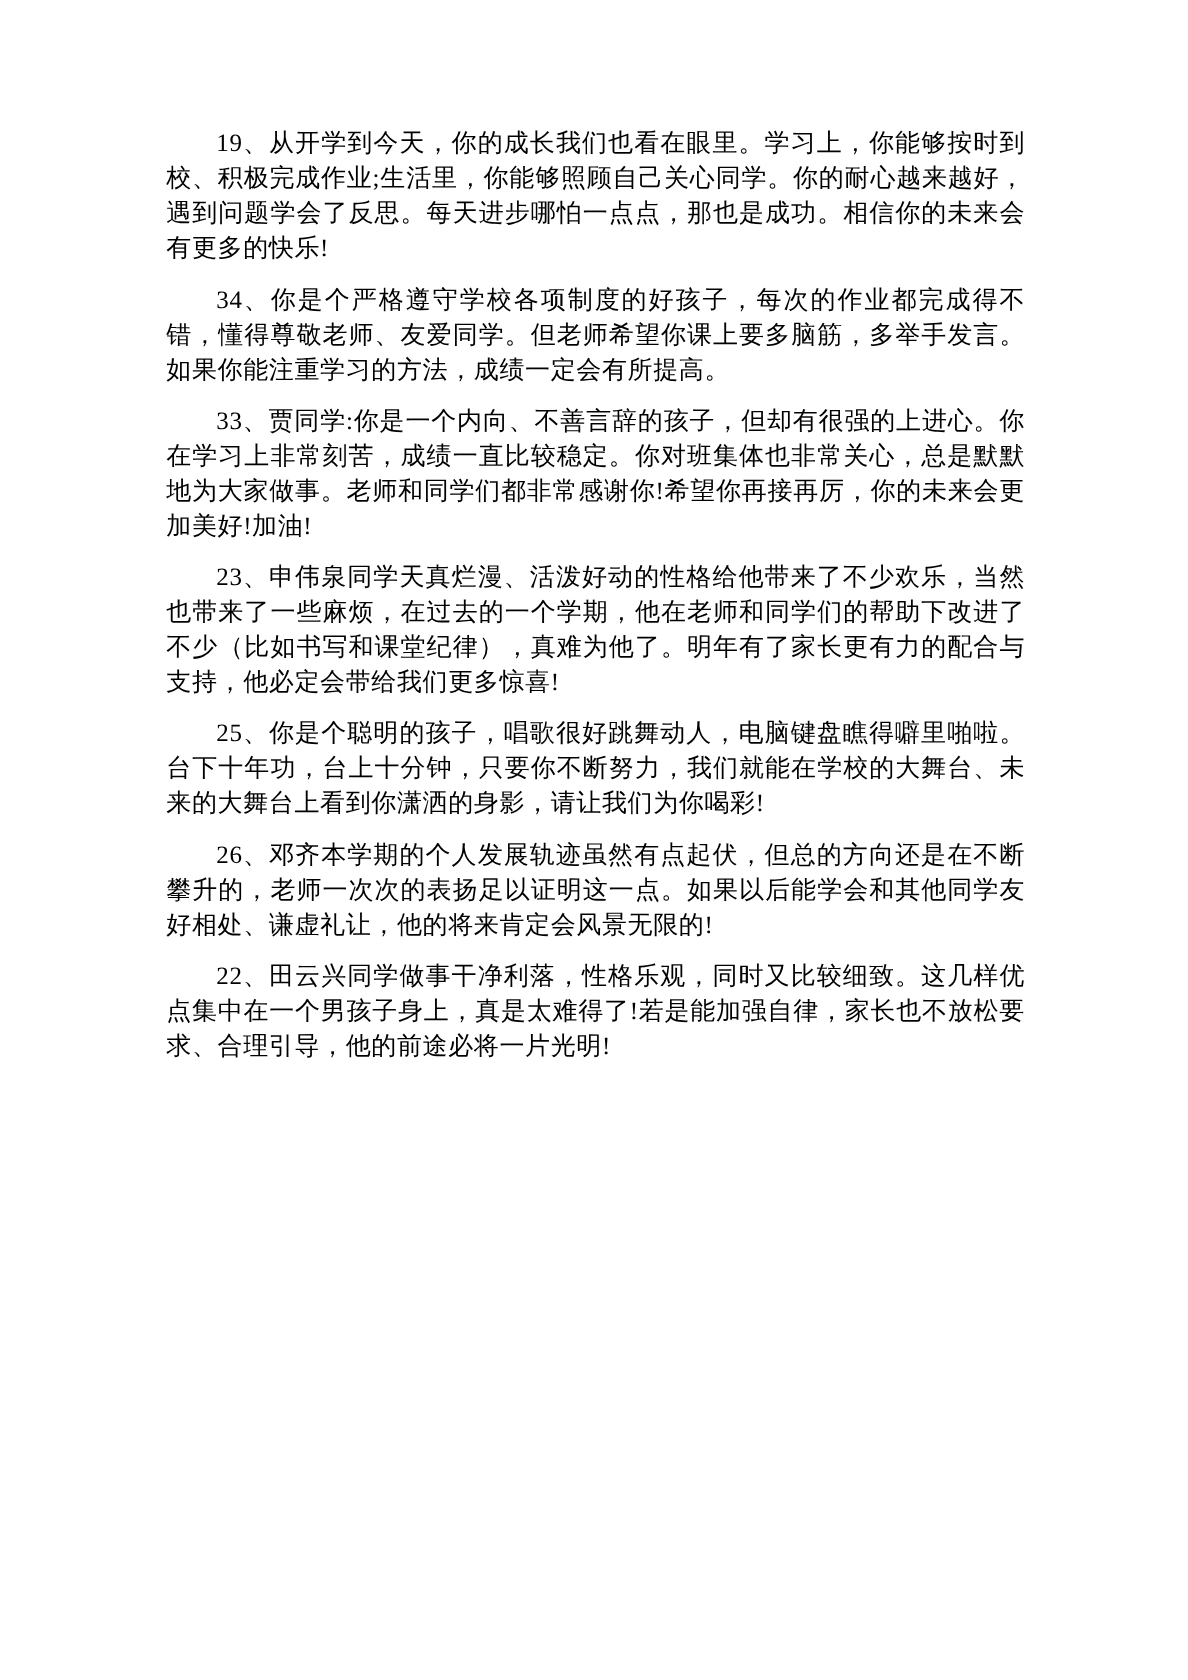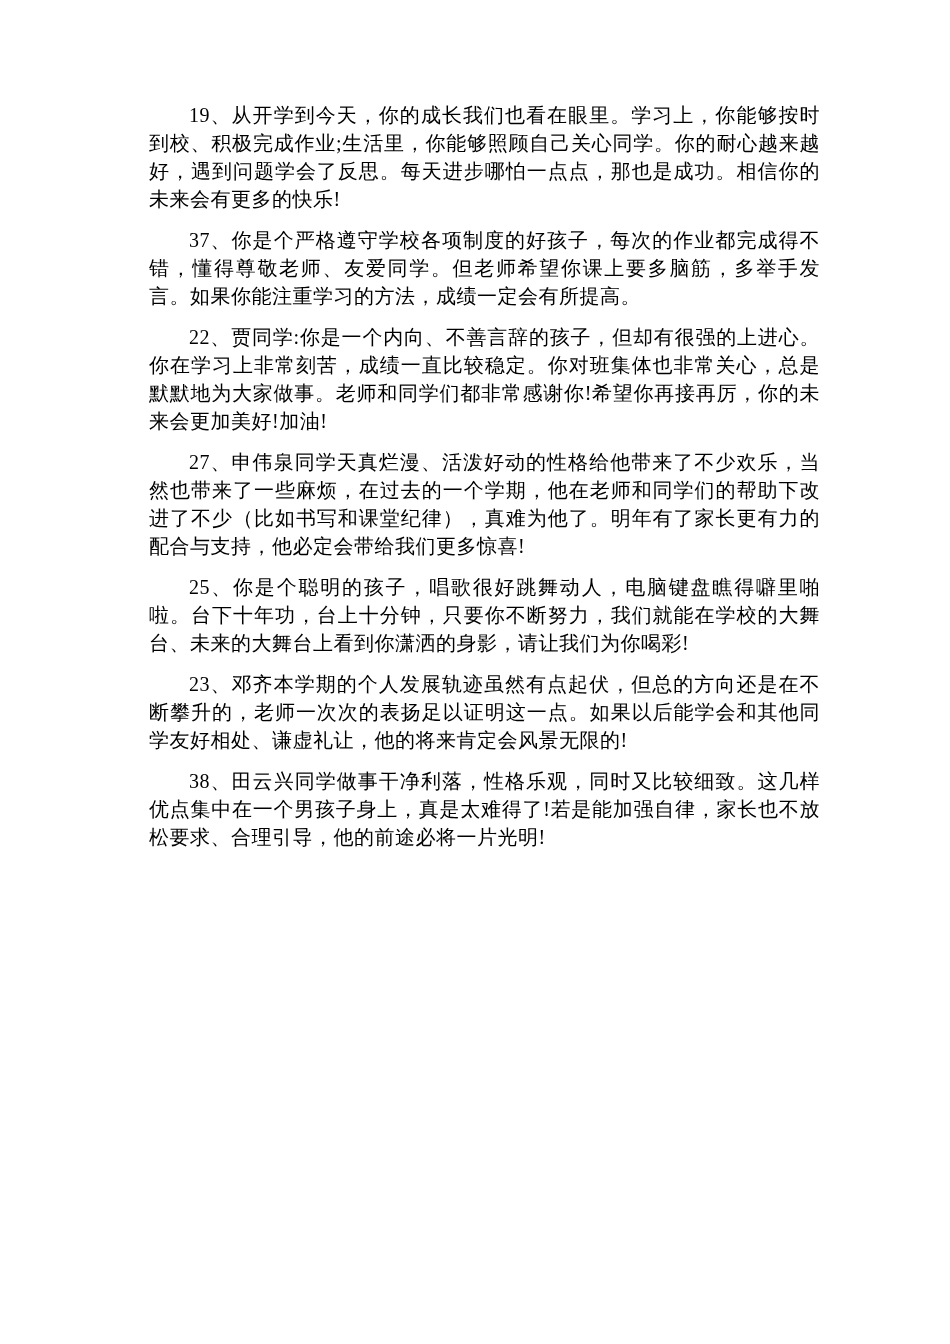--- a/index.html
+++ b/index.html
@@ -14,33 +14,33 @@
     color: #000000;
   }
   .page {
     box-sizing: border-box;
     width: 950px;
     min-height: 1344px;
     padding: 101px 130px 60px 133px;
     background: #ffffff;
   }
   .comment-paragraph {
-    margin: 0 0 13px 16px;
+    margin: 0 0 13px 0;
     font-size: 20px;
     line-height: 28px;
     text-indent: 2em;
     text-align: justify;
     letter-spacing: 0.5px;
     color: #000000;
   }
 </style>
 </head>
 <body>
 
 <div class="page">
   <p class="comment-paragraph">19、从开学到今天，你的成长我们也看在眼里。学习上，你能够按时到校、积极完成作业;生活里，你能够照顾自己关心同学。你的耐心越来越好，遇到问题学会了反思。每天进步哪怕一点点，那也是成功。相信你的未来会有更多的快乐!</p>
-  <p class="comment-paragraph">37、你是个严格遵守学校各项制度的好孩子，每次的作业都完成得不错，懂得尊敬老师、友爱同学。但老师希望你课上要多脑筋，多举手发言。如果你能注重学习的方法，成绩一定会有所提高。</p>
-  <p class="comment-paragraph">22、贾同学:你是一个内向、不善言辞的孩子，但却有很强的上进心。你在学习上非常刻苦，成绩一直比较稳定。你对班集体也非常关心，总是默默地为大家做事。老师和同学们都非常感谢你!希望你再接再厉，你的未来会更加美好!加油!</p>
-  <p class="comment-paragraph">27、申伟泉同学天真烂漫、活泼好动的性格给他带来了不少欢乐，当然也带来了一些麻烦，在过去的一个学期，他在老师和同学们的帮助下改进了不少（比如书写和课堂纪律），真难为他了。明年有了家长更有力的配合与支持，他必定会带给我们更多惊喜!</p>
+  <p class="comment-paragraph">34、你是个严格遵守学校各项制度的好孩子，每次的作业都完成得不错，懂得尊敬老师、友爱同学。但老师希望你课上要多脑筋，多举手发言。如果你能注重学习的方法，成绩一定会有所提高。</p>
+  <p class="comment-paragraph">33、贾同学:你是一个内向、不善言辞的孩子，但却有很强的上进心。你在学习上非常刻苦，成绩一直比较稳定。你对班集体也非常关心，总是默默地为大家做事。老师和同学们都非常感谢你!希望你再接再厉，你的未来会更加美好!加油!</p>
+  <p class="comment-paragraph">23、申伟泉同学天真烂漫、活泼好动的性格给他带来了不少欢乐，当然也带来了一些麻烦，在过去的一个学期，他在老师和同学们的帮助下改进了不少（比如书写和课堂纪律），真难为他了。明年有了家长更有力的配合与支持，他必定会带给我们更多惊喜!</p>
   <p class="comment-paragraph">25、你是个聪明的孩子，唱歌很好跳舞动人，电脑键盘瞧得噼里啪啦。台下十年功，台上十分钟，只要你不断努力，我们就能在学校的大舞台、未来的大舞台上看到你潇洒的身影，请让我们为你喝彩!</p>
-  <p class="comment-paragraph">23、邓齐本学期的个人发展轨迹虽然有点起伏，但总的方向还是在不断攀升的，老师一次次的表扬足以证明这一点。如果以后能学会和其他同学友好相处、谦虚礼让，他的将来肯定会风景无限的!</p>
-  <p class="comment-paragraph">38、田云兴同学做事干净利落，性格乐观，同时又比较细致。这几样优点集中在一个男孩子身上，真是太难得了!若是能加强自律，家长也不放松要求、合理引导，他的前途必将一片光明!</p>
+  <p class="comment-paragraph">26、邓齐本学期的个人发展轨迹虽然有点起伏，但总的方向还是在不断攀升的，老师一次次的表扬足以证明这一点。如果以后能学会和其他同学友好相处、谦虚礼让，他的将来肯定会风景无限的!</p>
+  <p class="comment-paragraph">22、田云兴同学做事干净利落，性格乐观，同时又比较细致。这几样优点集中在一个男孩子身上，真是太难得了!若是能加强自律，家长也不放松要求、合理引导，他的前途必将一片光明!</p>
 </div>
 
 </body></html>

